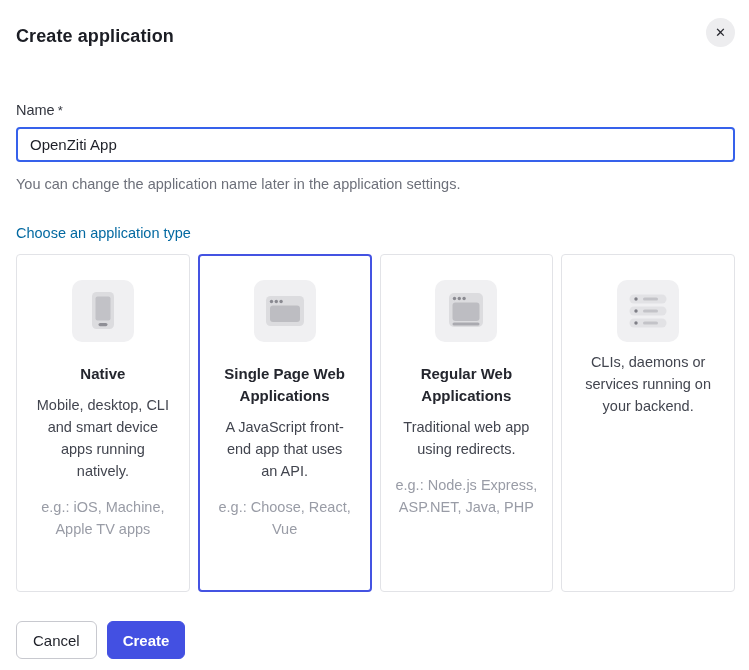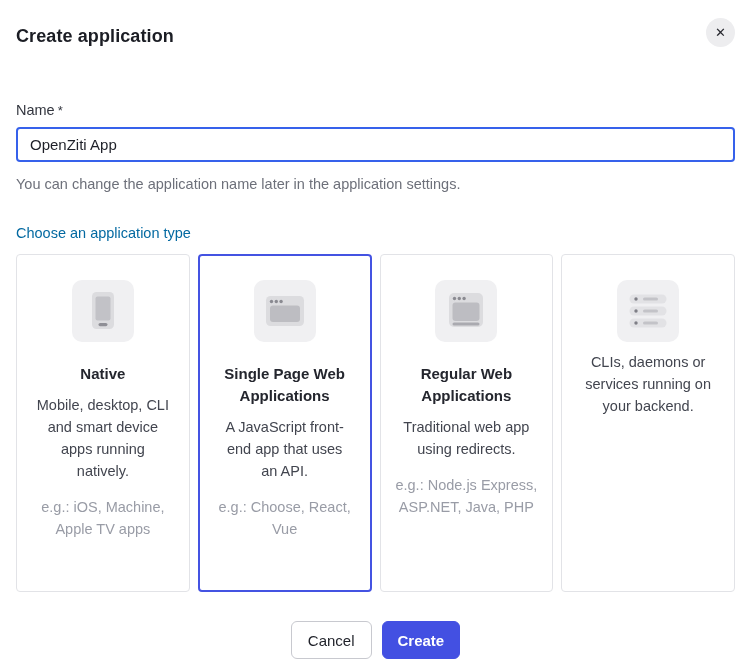--- a/index.html
+++ b/index.html
@@ -124,21 +124,21 @@
   .card-example {
     margin: 14px auto 0 auto;
     max-width: 152px;
     font-size: 14.5px;
     line-height: 22px;
     color: #999ca6;
   }
   .modal-footer {
     margin-top: 29px;
     display: flex;
-    justify-content: center;
+    justify-content: flex-start;
     gap: 10px;
     padding-right: 0px;
   }
   .btn {
     height: 38px;
     border-radius: 6px;
     font-family: "Liberation Sans", sans-serif;
     font-size: 15px;
     cursor: pointer;
     display: inline-flex;

